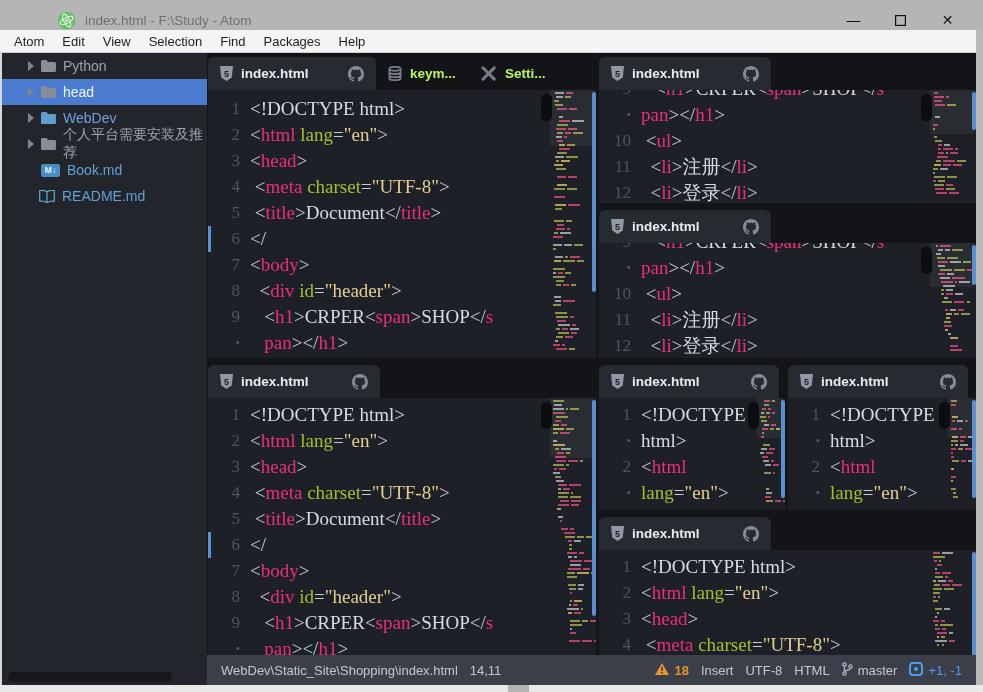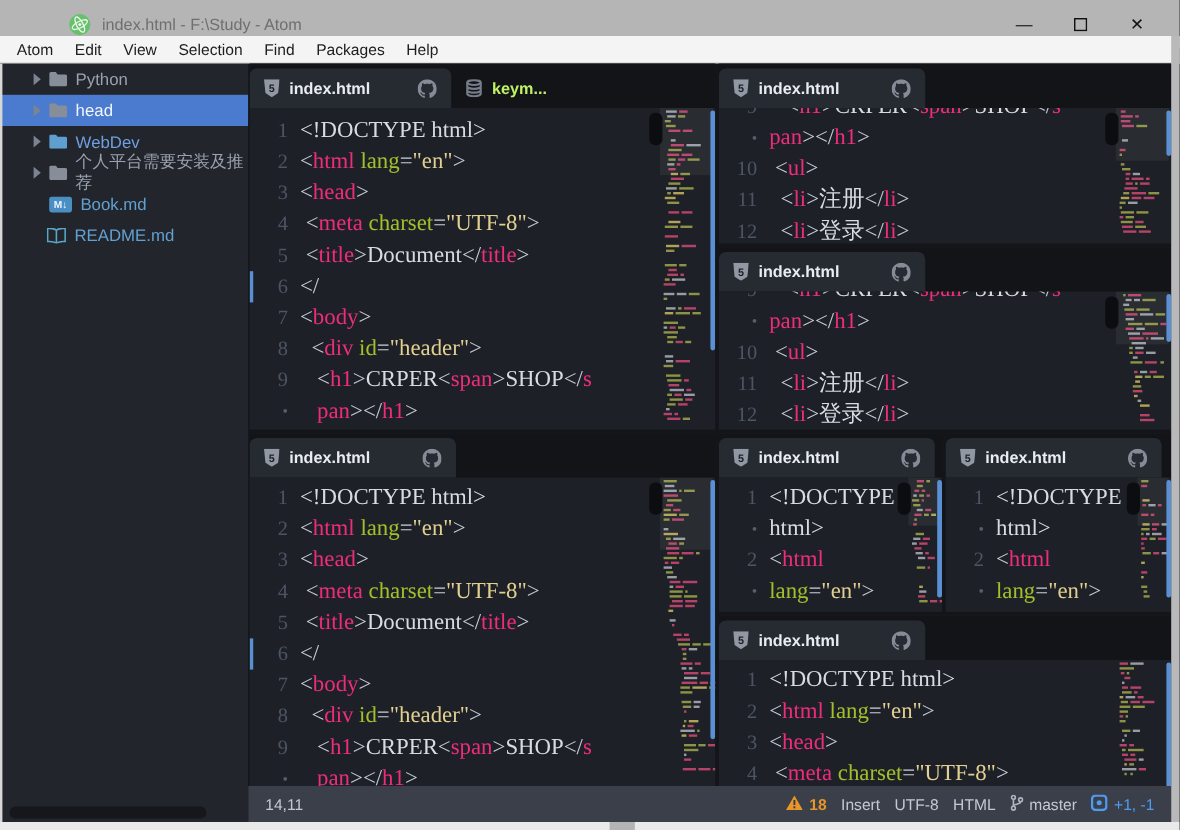--- a/index.html
+++ b/index.html
@@ -184,20 +184,31 @@
           <span style="display: flex;">
             <svg width="14" height="15" viewBox="0 0 14 15">
               <g stroke="#767c88" stroke-width="1.8" fill="none">
                 <ellipse cx="7" cy="2.8" rx="5.6" ry="2"></ellipse>
                 <path d="M1.4 2.8v9.4c0 1.1 2.5 2 5.6 2s5.6-.9 5.6-2V2.8M1.4 6c0 1.1 2.5 2 5.6 2s5.6-.9 5.6-2M1.4 9.2c0 1.1 2.5 2 5.6 2s5.6-.9 5.6-2"></path>
               </g>
             </svg>
           </span>
           <span>keym...</span>
         </div>
+        <div class="tab" style="width: 96px;">
+          <span style="display: flex;">
+            <svg width="17" height="15" viewBox="0 0 17 15">
+              <g fill="#767c88">
+                <rect x="7.1" y="-2" width="3" height="19" rx="1.5" transform="rotate(45 8.5 7.5)"></rect>
+                <rect x="7.1" y="-2" width="3" height="19" rx="1.5" transform="rotate(-45 8.5 7.5)"></rect>
+              </g>
+            </svg>
+          </span>
+          <span>Setti...</span>
+        </div>
       </div>
       <div class="editor">
         <div class="code-scroll" style="margin-top: 6px;">
           <div class="row"><span class="ln">1</span><span class="lc"><span class="tok-x">&lt;!DOCTYPE html&gt;</span></span></div>
           <div class="row"><span class="ln">2</span><span class="lc"><span class="tok-p">&lt;</span><span class="tok-t">html</span><span class="tok-x"> </span><span class="tok-a">lang</span><span class="tok-p">=</span><span class="tok-s">"en"</span><span class="tok-p">&gt;</span></span></div>
           <div class="row"><span class="ln">3</span><span class="lc"><span class="tok-p">&lt;</span><span class="tok-t">head</span><span class="tok-p">&gt;</span></span></div>
           <div class="row"><span class="ln">4</span><span class="lc"><span class="tok-x"> </span><span class="tok-p">&lt;</span><span class="tok-t">meta</span><span class="tok-x"> </span><span class="tok-a">charset</span><span class="tok-p">=</span><span class="tok-s">"UTF-8"</span><span class="tok-p">&gt;</span></span></div>
           <div class="row"><span class="ln">5</span><span class="lc"><span class="tok-x"> </span><span class="tok-p">&lt;</span><span class="tok-t">title</span><span class="tok-p">&gt;</span><span class="tok-x">Document</span><span class="tok-p">&lt;/</span><span class="tok-t">title</span><span class="tok-p">&gt;</span></span></div>
           <div class="row"><span class="ln">6</span><span class="lc"><span class="tok-p">&lt;/</span></span></div>
           <div class="row"><span class="ln">7</span><span class="lc"><span class="tok-p">&lt;</span><span class="tok-t">body</span><span class="tok-p">&gt;</span></span></div>
@@ -775,20 +786,21 @@
         <div class="mm-mark" style="background: rgb(183, 66, 104); left: 15.6977px; top: 90px; width: 6.09121px;"></div>
         <div class="mm-mark" style="background: rgb(141, 146, 69); left: 4.33857px; top: 94px; width: 2.17062px;"></div>
         <div class="mm-mark" style="background: rgb(141, 146, 69); left: 8.50919px; top: 94px; width: 2.79107px;"></div>
       </div>
       <div class="vscroll" style="top: 39px; height: 104px;"></div>
     </div>
   </div>
 
 <div class="statusbar">
   <span class="sb-left">
+    <span>WebDev\Static_Site\Shopping\index.html</span>
     <span>14,11</span>
   </span>
   <span class="sb-right">
     <span class="sb-warn">
       <span><svg width="14" height="12" viewBox="0 0 14 12">
             <path d="M7 0l7 12H0z" fill="#e79627"></path>
             <rect x="6.2" y="3.6" width="1.6" height="4.2" fill="#343945"></rect>
             <rect x="6.2" y="8.9" width="1.6" height="1.7" fill="#343945"></rect>
           </svg></span>
       <span>18</span>

